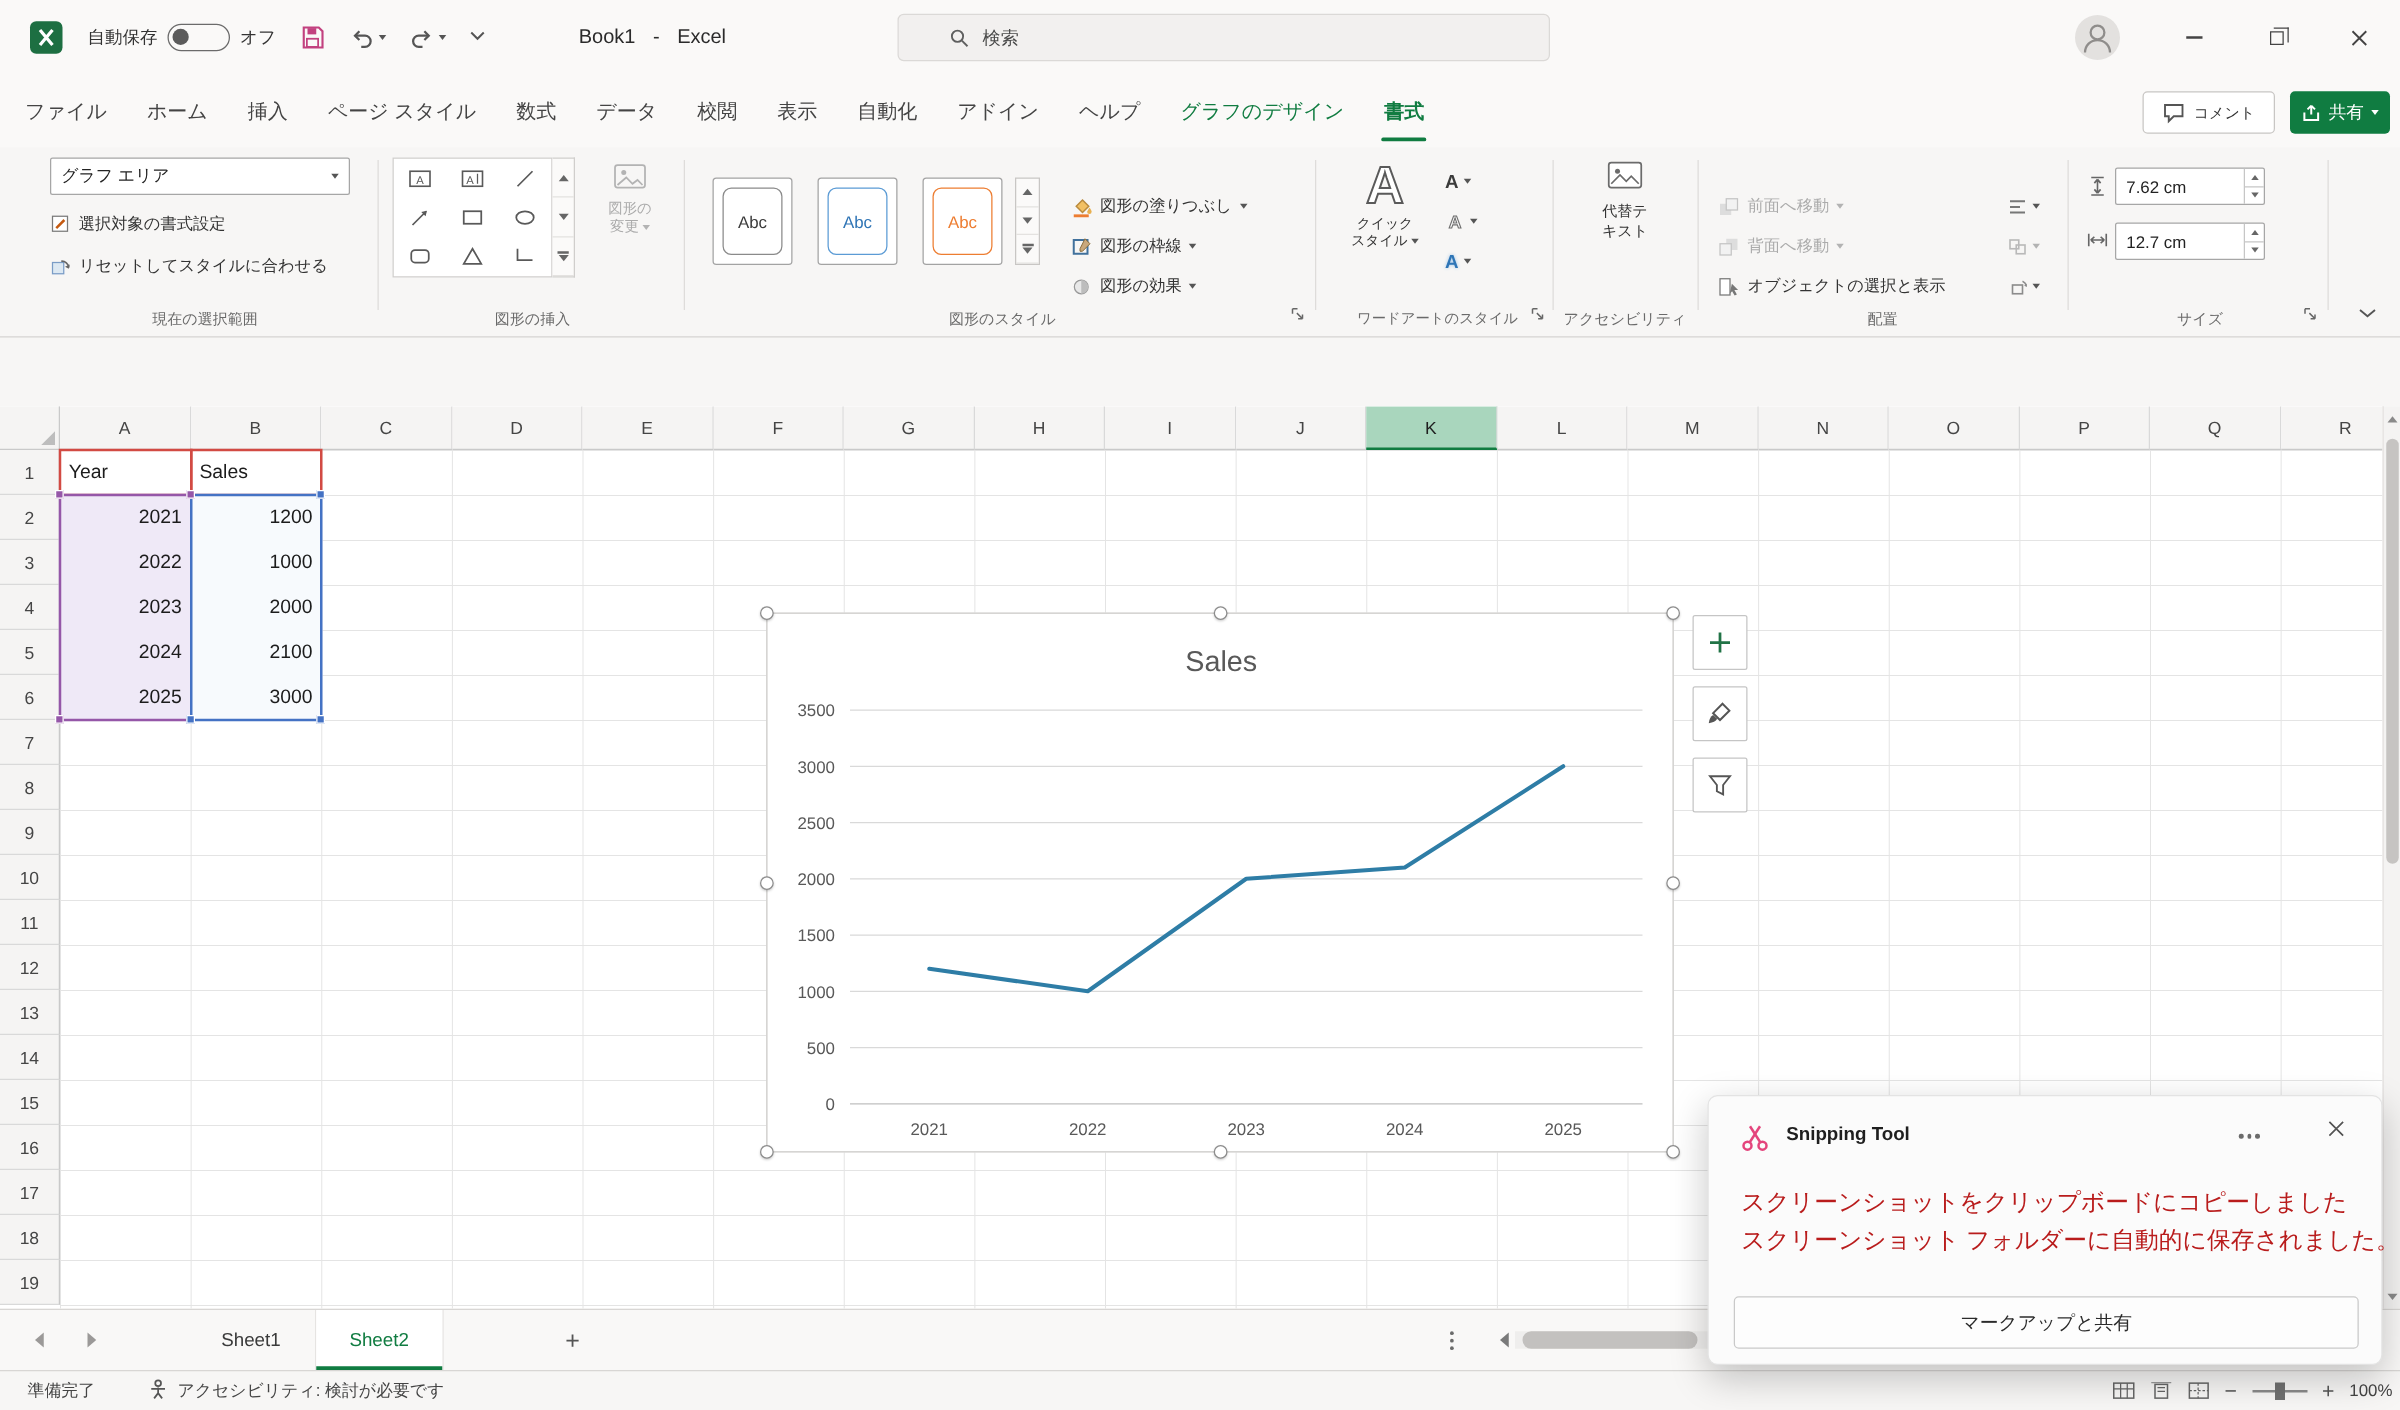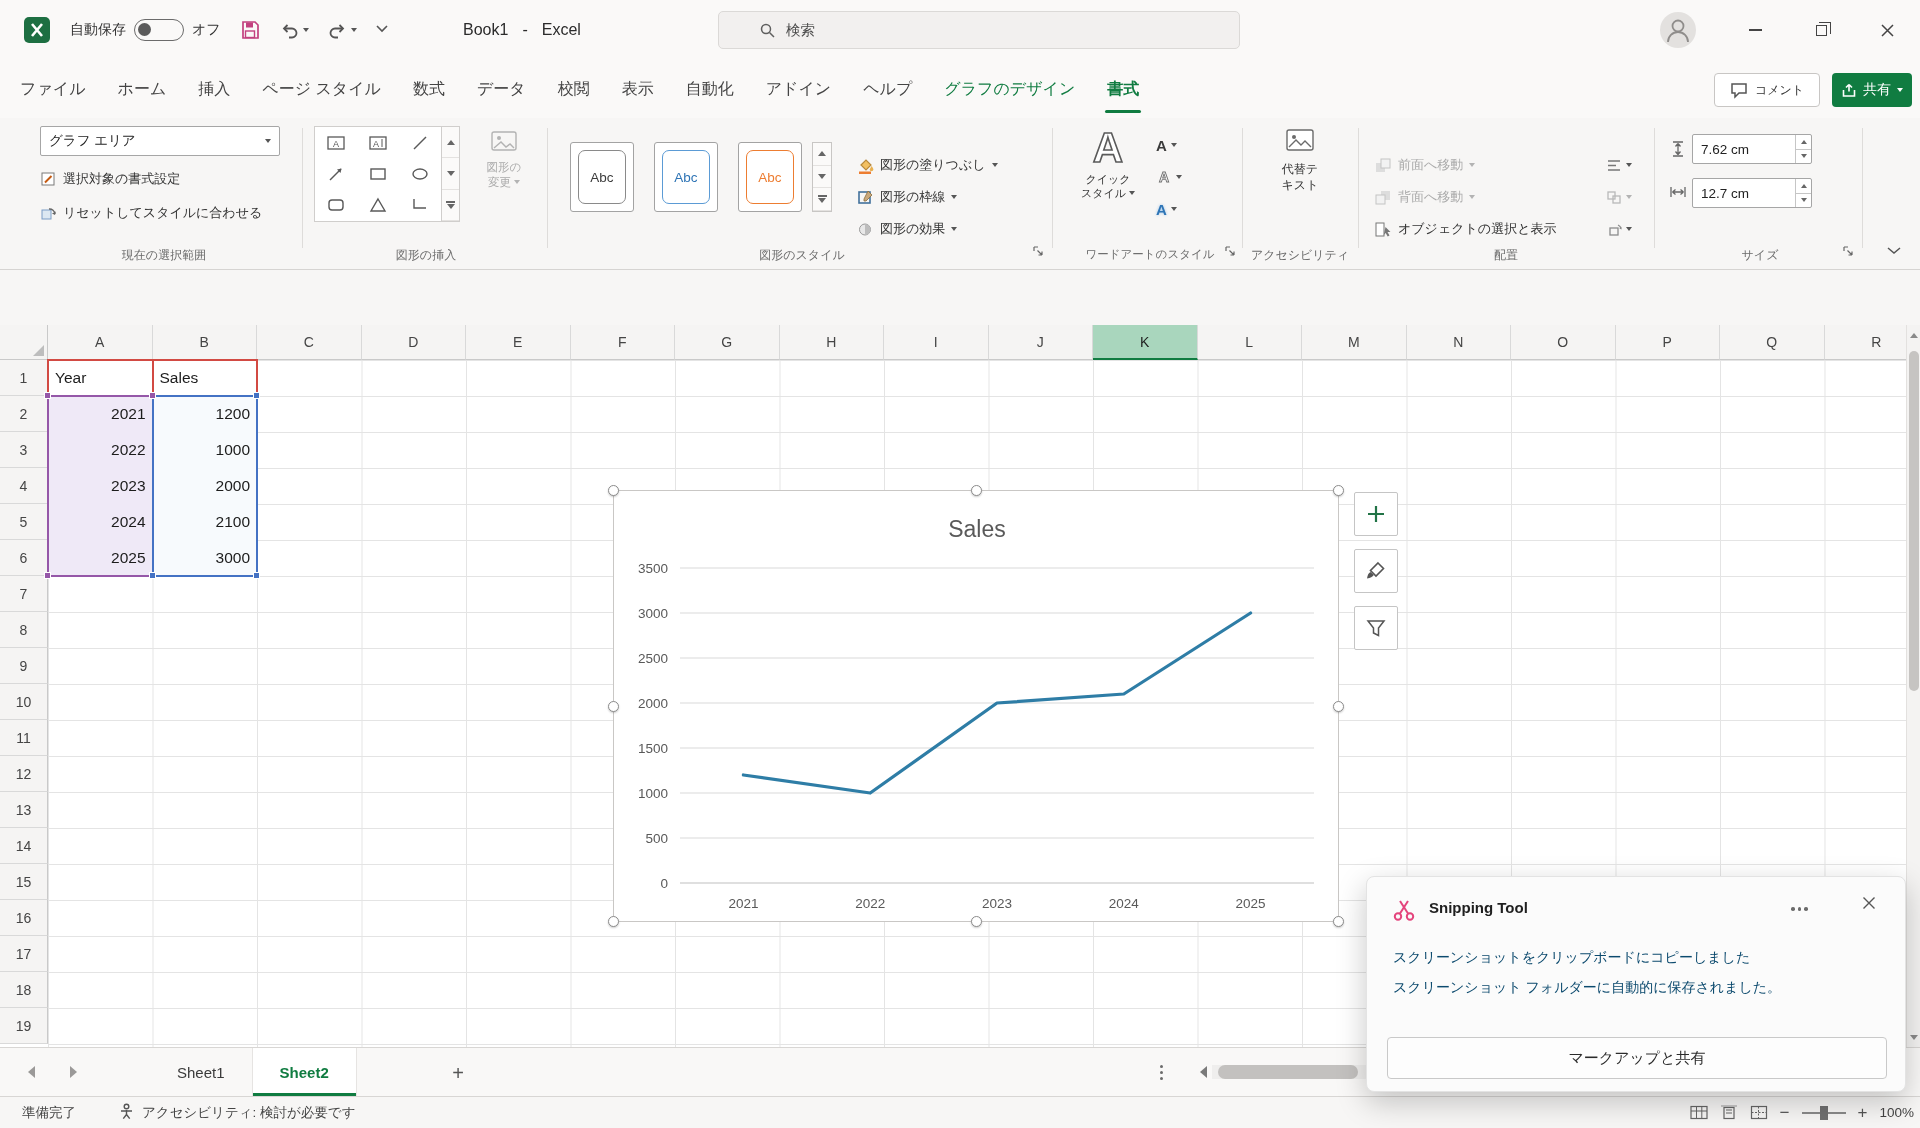--- a/index.html
+++ b/index.html
@@ -96,39 +96,39 @@
 .vthumb{position:absolute;left:2px;top:26px;width:10px;height:340px;background:#C6C4C2;border-radius:5px}
 .varrow{position:absolute;left:0;width:14px;height:16px;display:flex;align-items:center;justify-content:center}
 
 
 .sheetbar{position:absolute;left:0;top:1047px;width:100%;height:49px;background:#F9F8F7;border-top:1px solid #D8D6D4}
 .snav{position:absolute;top:0;height:100%;display:flex;align-items:center;justify-content:center;width:34px}
 .tri-l{width:0;height:0;border-top:6px solid transparent;border-bottom:6px solid transparent;border-right:7px solid #9B9998}
 .tri-r{width:0;height:0;border-top:6px solid transparent;border-bottom:6px solid transparent;border-left:7px solid #9B9998}
 .stablist{position:absolute;left:150px;top:0;bottom:0;display:flex}
 .stab{padding:0 27px;display:flex;align-items:center;font-size:15px;color:#3B3B3B;border-right:1px solid #E6E4E2}
-.stab.active{color:var(--accent);font-weight:bold;box-shadow:inset 0 -3px 0 var(--accent);background:#fff}
+.stab.active{color:var(--accent);font-weight:normal;box-shadow:inset 0 -3px 0 var(--accent);background:#fff}
 .addsheet{position:absolute;left:445px;top:12px;width:26px;height:26px;display:flex;align-items:center;justify-content:center;font-size:20px;color:#555}
 .vdots{display:flex;flex-direction:column;gap:3px}
 .vdots i{width:3px;height:3px;border-radius:50%;background:#6B6B6B}
 .hdots{display:flex;gap:3px}
 .hdots i{width:3.5px;height:3.5px;border-radius:50%;background:#6B6B6B}
 .hsbtrack{position:absolute;left:1212px;top:17px;width:160px;height:14px;background:#EFEEED}
 .hsbthumb{position:absolute;left:6px;top:0;width:140px;height:14px;background:#C3C1BF;border-radius:7px}
 
 
 .statusbar{position:absolute;left:0;top:1096px;width:100%;height:32px;background:#F7F6F5;border-top:1px solid #D8D6D4;font-size:13.5px;color:#444}
 .sb-right{position:absolute;right:6px;top:0;bottom:0;display:flex;align-items:center;gap:12px}
 .zoomtrack{width:44px;height:2px;background:#8A8A8A;position:relative}
 .zoomthumb{position:absolute;left:18px;top:-6px;width:8px;height:14px;background:#707070}
 
 
 .notif{position:absolute;left:1366px;top:876px;width:540px;height:216px;background:#FBFBFB;border:1px solid #E3E3E3;border-radius:8px;box-shadow:0 10px 30px rgba(0,0,0,.22);z-index:40}
 .notif-title{position:absolute;left:62px;top:22px;font-size:15px;font-weight:bold;color:#1F1F1F}
-.notif-msg{position:absolute;left:26px;font-size:14px;color:#0c4a6e;white-space:nowrap}
+.notif-msg{position:absolute;left:26px;font-size:19px;color:#b91c1c;white-space:nowrap}
 .notif-btn{position:absolute;left:20px;top:160px;width:500px;height:42px;border:1px solid #C9C9C9;border-radius:4px;background:#FDFDFD;display:flex;align-items:center;justify-content:center;font-size:15px;color:#2B2B2B}
 </style>
 </head>
 <body>
 
 <div class="app">
 
   <div class="titlebar">
     <div class="tb-left">
       <span>

